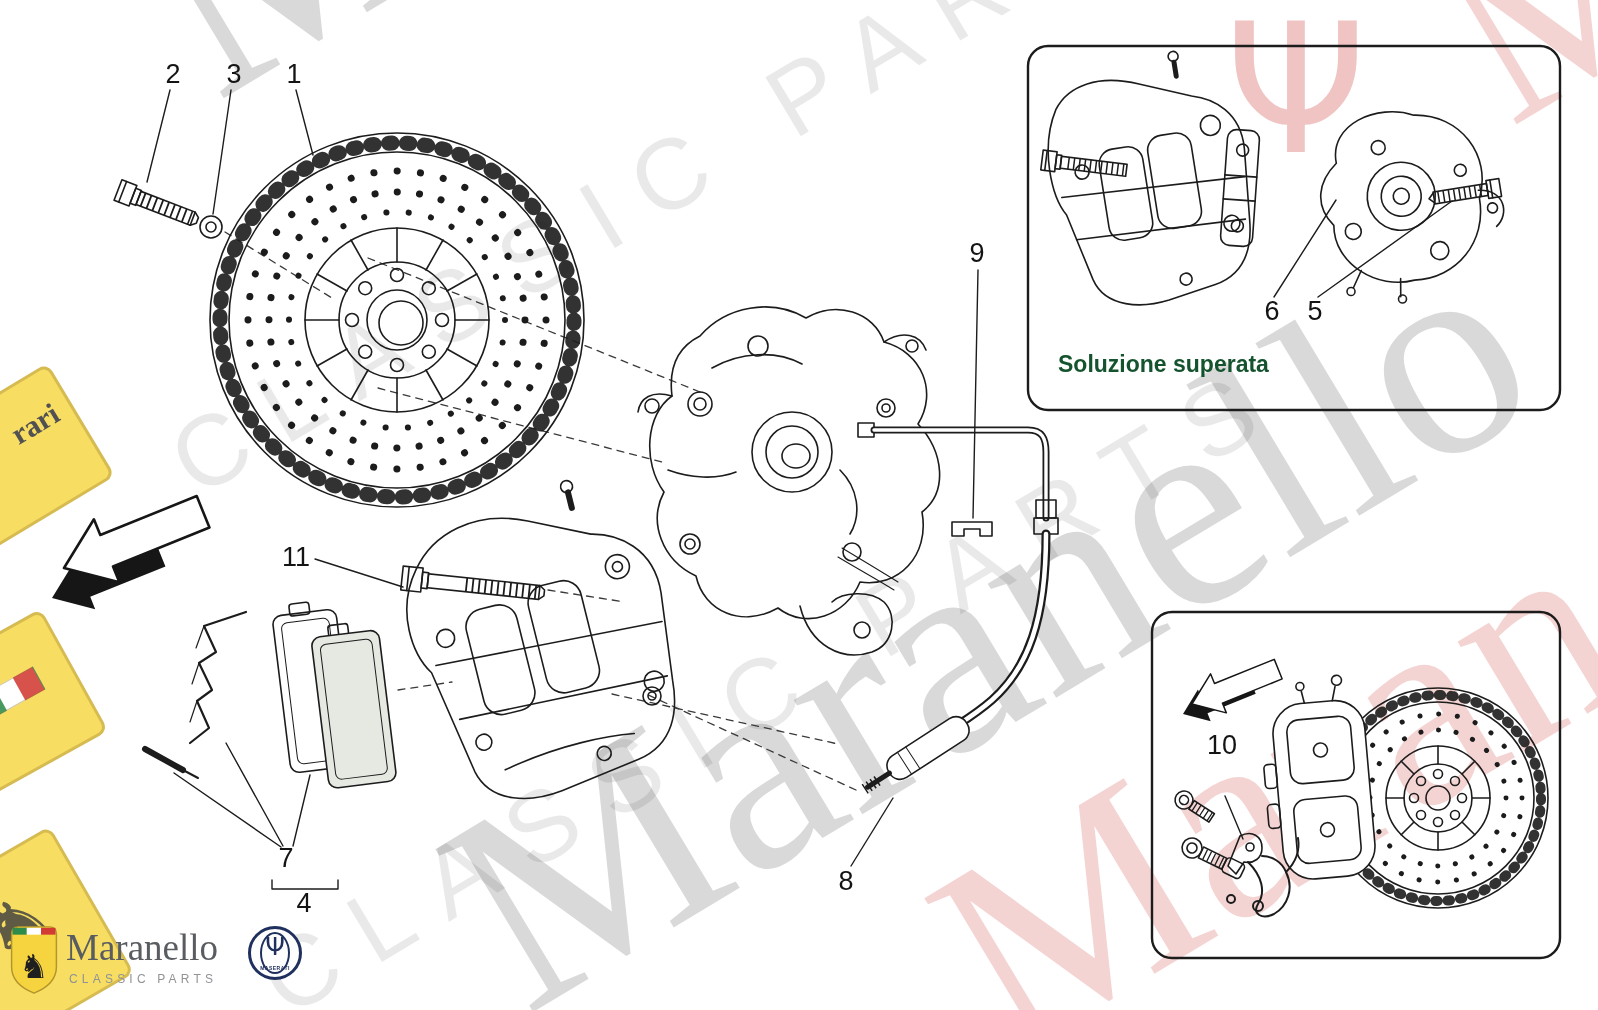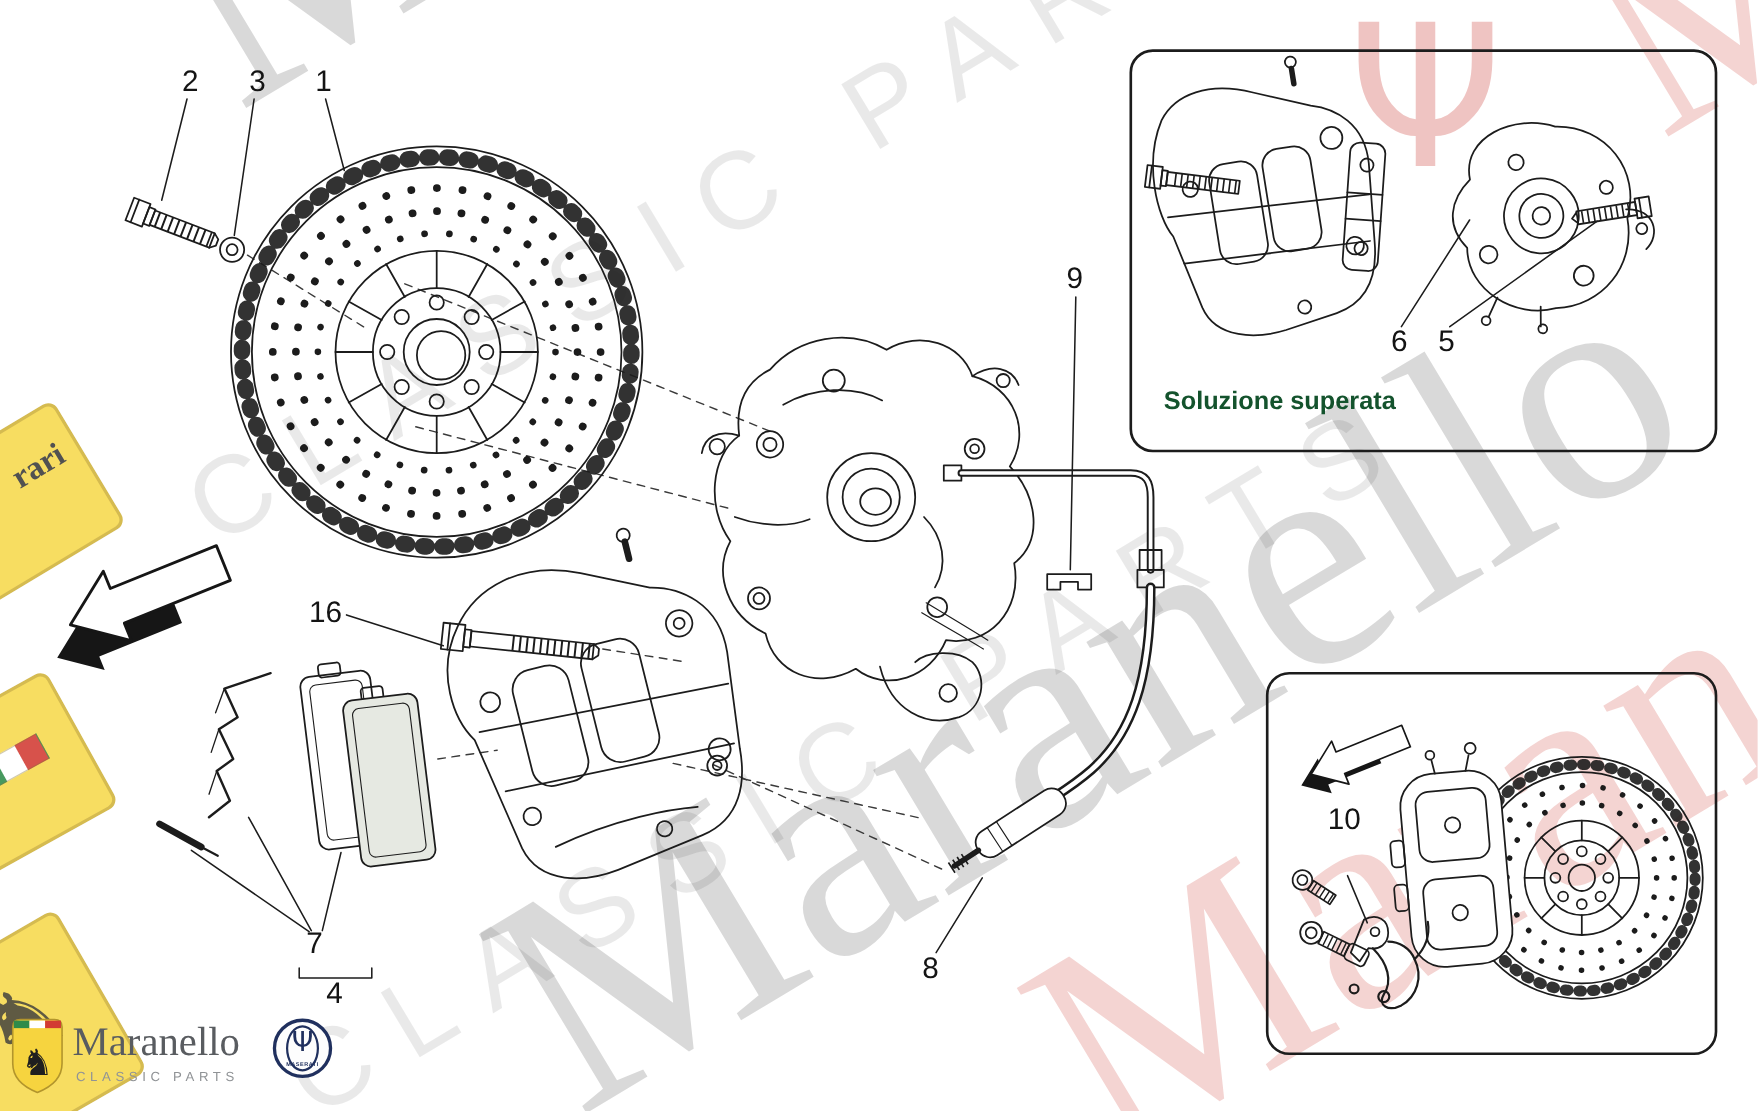--- a/index.html
+++ b/index.html
@@ -371,21 +371,21 @@
     </g>
   </svg>
 
   <div>
     <div class="callout" style="left:173px;top:74px">2</div>
     <div class="callout" style="left:234px;top:74px">3</div>
     <div class="callout" style="left:294px;top:74px">1</div>
     <div class="callout" style="left:977px;top:253px">9</div>
     <div class="callout" style="left:1272px;top:311px">6</div>
     <div class="callout" style="left:1315px;top:311px">5</div>
-    <div class="callout" style="left:296px;top:557px">16</div>
+    <div class="callout" style="left:296px;top:557px">11</div>
     <div class="callout" style="left:286px;top:858px">7</div>
     <div class="callout" style="left:304px;top:903px">4</div>
     <div class="callout" style="left:846px;top:881px">8</div>
     <div class="callout" style="left:1222px;top:745px">10</div>
   </div>
 
   <div class="caption cap1">Soluzione superata</div>
 
   <div class="footer">
     <svg class="shield" viewBox="0 0 52 78">

